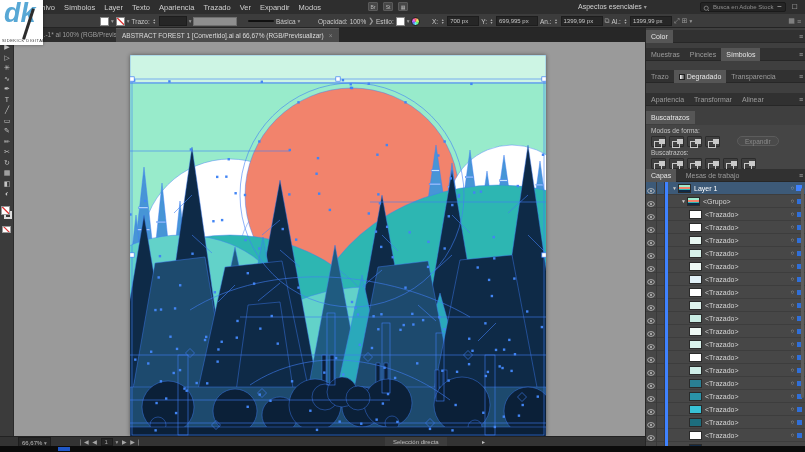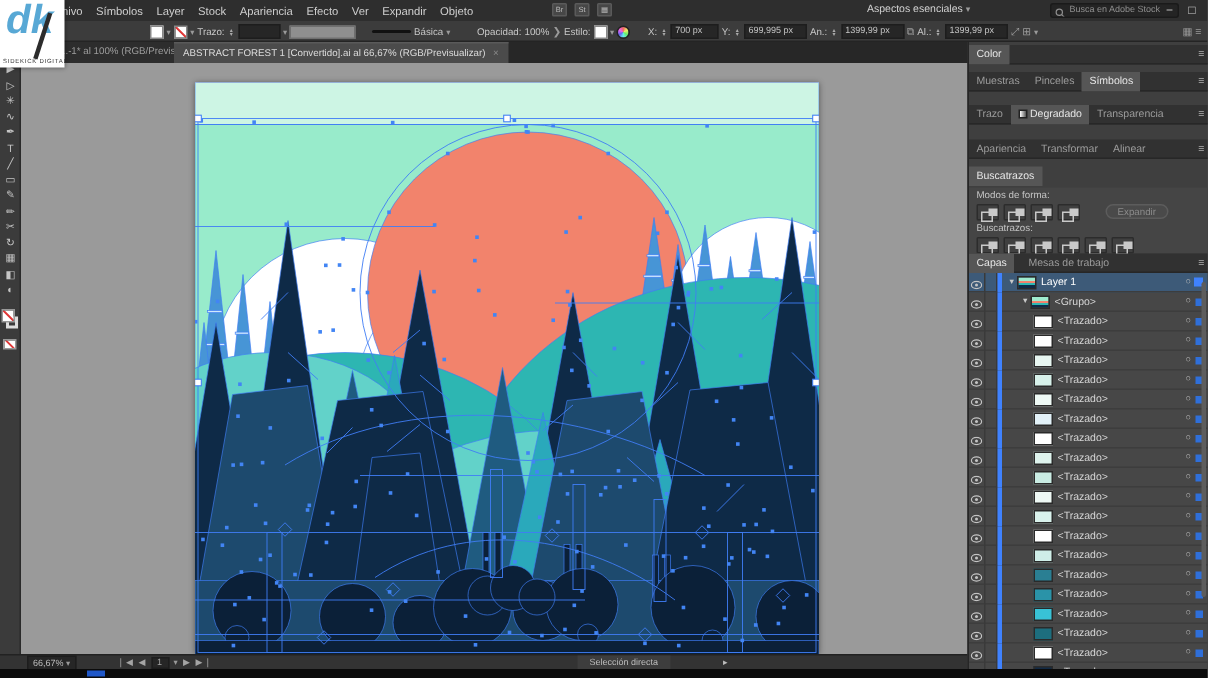--- a/index.html
+++ b/index.html
@@ -122,26 +122,26 @@
 </head>
 <body>
 
 <div class="app">
 
   <div class="titlebar">
     <div id="menus">
         <span>Archivo</span>
         <span>Símbolos</span>
         <span>Layer</span>
-        <span>Stock</span>
+        <span>Texto</span>
         <span>Apariencia</span>
-        <span>Efecto</span>
+        <span>Trazado</span>
         <span>Ver</span>
         <span>Expandir</span>
-        <span>Objeto</span>
+        <span>Modos</span>
       </div>
     <div class="tb-icons">
       <span class="tb-icon">Br</span>
       <span class="tb-icon">St</span>
       <span class="tb-icon">▦</span>
     </div>
     <div class="workspace">
       <span>Aspectos esenciales</span>
       <span class="carat">▾</span>
     </div>

